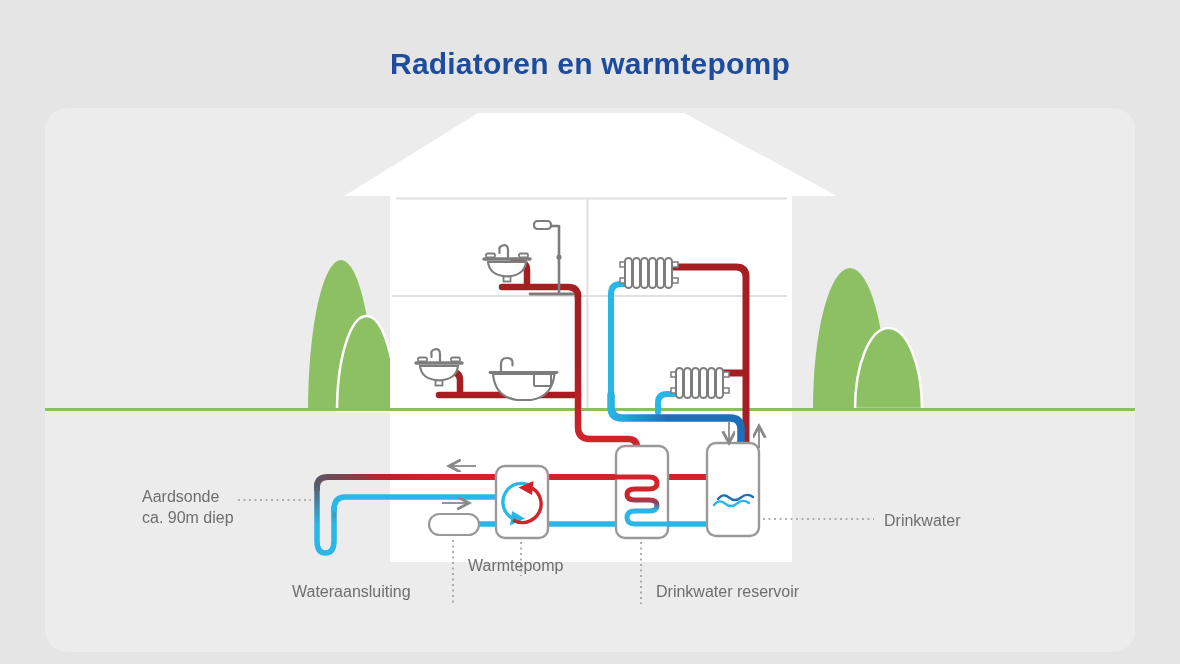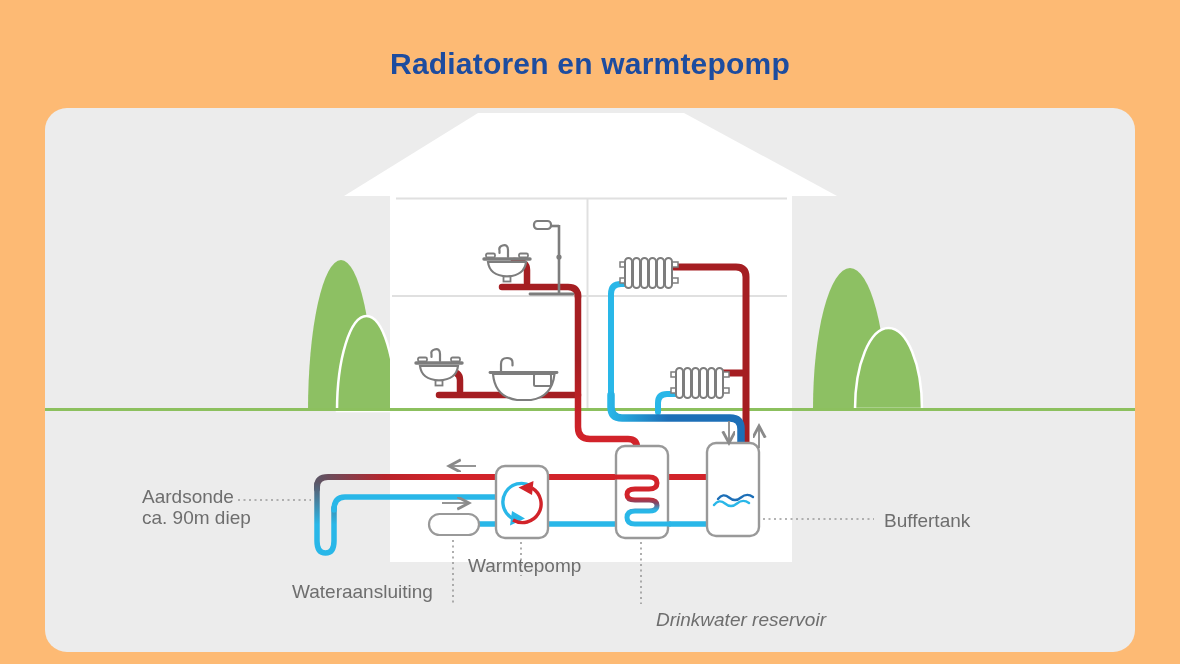--- a/index.html
+++ b/index.html
@@ -1,27 +1,27 @@
 <!DOCTYPE html>
 <html style="--title-blue: #1d4c9f; --card-bg: #ececec; --house-white: #ffffff; --bush-green: #8dc063; --ground-green: #8cc05e; --hot-red: #d2232a; --dark-red: #a51e22; --cold-cyan: #29b7e8; --return-blue: #1d6fb7; --ground-loop-gray: #5c5565; --gray-label: #6e6e6e; --fixture-gray: #7d7d7d; --box-border-gray: #999999;"><head>
 <meta charset="utf-8">
 <style>
   html,body{margin:0;padding:0;background:#fff;}
-  .page{position:relative;width:1180px;height:664px;background:#fdba74;overflow:hidden;
+  .page{position:relative;width:1180px;height:664px;background:#e5e5e5;overflow:hidden;
         font-family:"Liberation Sans",sans-serif;}
   .title{position:absolute;left:0;top:47px;width:100%;margin:0;text-align:center;
          font-size:30px;font-weight:600;letter-spacing:.2px;color:var(--title-blue,#1d4c9f);}
   .card{position:absolute;left:45px;top:108px;width:1090px;height:544px;
         background:var(--card-bg,#ececec);border-radius:22px;}
   .art{position:absolute;left:0;top:0;width:1180px;height:664px;}
-  .label{position:absolute;color:var(--gray-label,#6e6e6e);font-size:19px;line-height:21px;}
+  .label{position:absolute;color:var(--gray-label,#6e6e6e);font-size:16px;line-height:21px;}
   .lbl-aardsonde{left:142px;top:486px;white-space:pre-line;}
   .lbl-wateraansluiting{left:292px;top:581px;text-align:right;}
   .lbl-warmtepomp{left:468px;top:555px;}
-  .lbl-drinkwater{left:656px;top:609px;font-style:italic;}
+  .lbl-drinkwater{left:656px;top:581px;}
   .lbl-buffertank{left:884px;top:510px;}
 </style>
 </head>
 <body>
 
 <div class="page">
 
   <h1 class="title">Radiatoren en warmtepomp</h1>
 
   <div class="card"></div>
@@ -175,15 +175,15 @@
       <path d="M 641 542 V 604"></path>
       <path d="M 763 519 H 874"></path>
     </g>
   </svg>
 
   <div class="label lbl-aardsonde">Aardsonde
 ca. 90m diep</div>
   <div class="label lbl-wateraansluiting">Wateraansluiting</div>
   <div class="label lbl-warmtepomp">Warmtepomp</div>
   <div class="label lbl-drinkwater">Drinkwater reservoir</div>
-  <div class="label lbl-buffertank">Buffertank</div>
+  <div class="label lbl-buffertank">Drinkwater</div>
 
 </div>
 
 </body></html>

